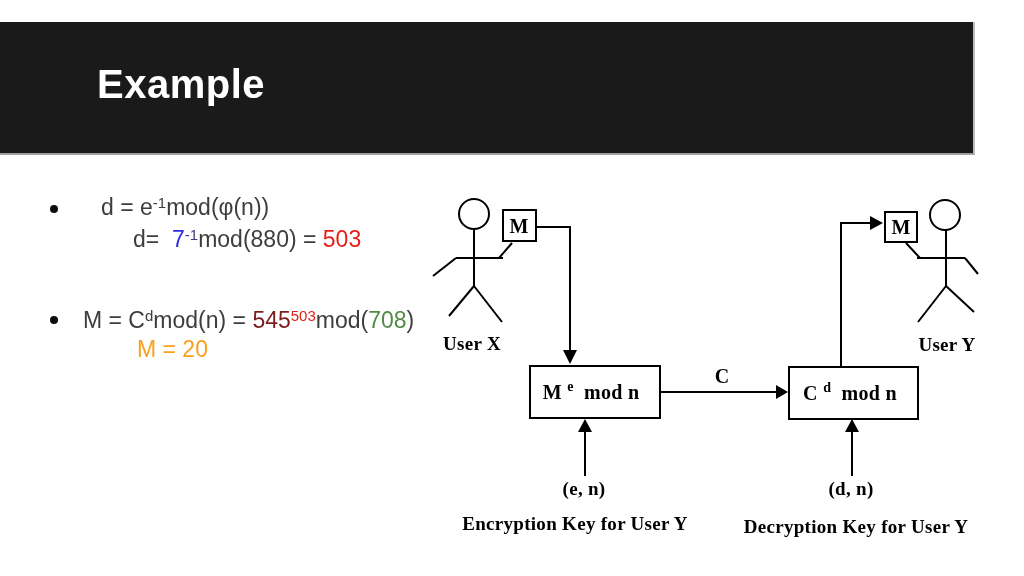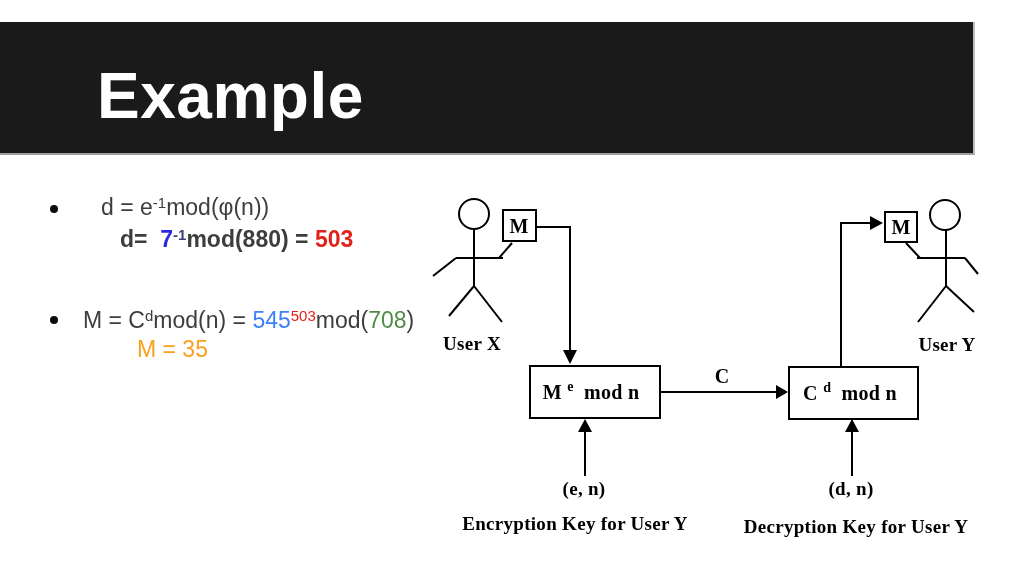--- a/index.html
+++ b/index.html
@@ -5,29 +5,29 @@
   html,body{margin:0;padding:0;background:#ffffff;}
   body{width:1024px;height:576px;overflow:hidden;position:relative;
        font-family:"Liberation Sans",sans-serif;}
   .slide{position:absolute;inset:0;background:#ffffff;}
 
   
   .titlebar{position:absolute;left:0;top:22px;width:973px;height:131px;
             background:var(--header_bg,#1a1a1a);
             border-bottom:2px solid #9e9e9e;border-right:2px solid #bdbdbd;}
   .titlebar h1{position:absolute;left:97px;top:42px;margin:0;
-               font-size:64px;font-weight:bold;line-height:1;
+               font-size:40px;font-weight:bold;line-height:1;
                color:var(--title_color,#ffffff);letter-spacing:0.5px;text-align:right;}
 
   
   .bline{position:absolute;font-size:23px;line-height:28px;white-space:pre;
          color:var(--body_text,#3d3d3d);}
   .bline .sup{font-size:15px;position:relative;top:-7px;}
   .l1{left:83px;top:193px;margin-left:18px;}
-  .l2{left:120px;top:225px;font-weight:bold;}
+  .l2{left:133px;top:225px;}
   .l3{left:83px;top:306px;}
   .l4{left:137px;top:335px;}
   .bullet-dot{position:absolute;width:8px;height:8px;border-radius:50%;
               background:#0c0c0c;}
   .dot1{left:50px;top:205px;}
   .dot2{left:50px;top:316px;}
 
   
   .diagram{position:absolute;left:424px;top:180px;width:600px;height:380px;}
   .diagram line,.diagram polyline,.diagram circle,.diagram rect{
@@ -46,22 +46,22 @@
 
   <header class="titlebar">
     <h1>Example</h1>
   </header>
 
   <div class="bullet-dot dot1"></div>
   <div class="bline l1"><span>d = e</span><span class="sup">-1</span><span>mod(φ(n))</span></div>
   <div class="bline l2"><span>d=  </span><span style="color: rgb(42, 42, 226);">7</span><span class="sup" style="color: rgb(63, 63, 120);">-1</span><span>mod(880) = </span><span style="color: rgb(227, 33, 25);">503</span></div>
 
   <div class="bullet-dot dot2"></div>
-  <div class="bline l3"><span>M = C</span><span class="sup">d</span><span>mod(n) = </span><span style="color: #3b82f6;">545</span><span class="sup" style="color: rgb(227, 33, 25);">503</span><span>mod(</span><span style="color: rgb(79, 139, 69);">708</span><span>)</span></div>
-  <div class="bline l4"><span style="color: rgb(249, 161, 29);">M = 35</span></div>
+  <div class="bline l3"><span>M = C</span><span class="sup">d</span><span>mod(n) = </span><span style="color: #7f1d1d;">545</span><span class="sup" style="color: rgb(227, 33, 25);">503</span><span>mod(</span><span style="color: rgb(79, 139, 69);">708</span><span>)</span></div>
+  <div class="bline l4"><span style="color: rgb(249, 161, 29);">M = 20</span></div>
 
   <svg class="diagram" viewBox="424 180 600 380" xmlns="http://www.w3.org/2000/svg">
 
     <g>
       <circle cx="474" cy="214" r="15"></circle>
       <line x1="474" y1="229" x2="474" y2="286"></line>
       <line x1="456" y1="258" x2="503" y2="258"></line>
       <line x1="456" y1="258" x2="433" y2="276"></line>
       <line x1="499" y1="258" x2="512" y2="243"></line>
       <line x1="474" y1="286" x2="449" y2="316"></line>

